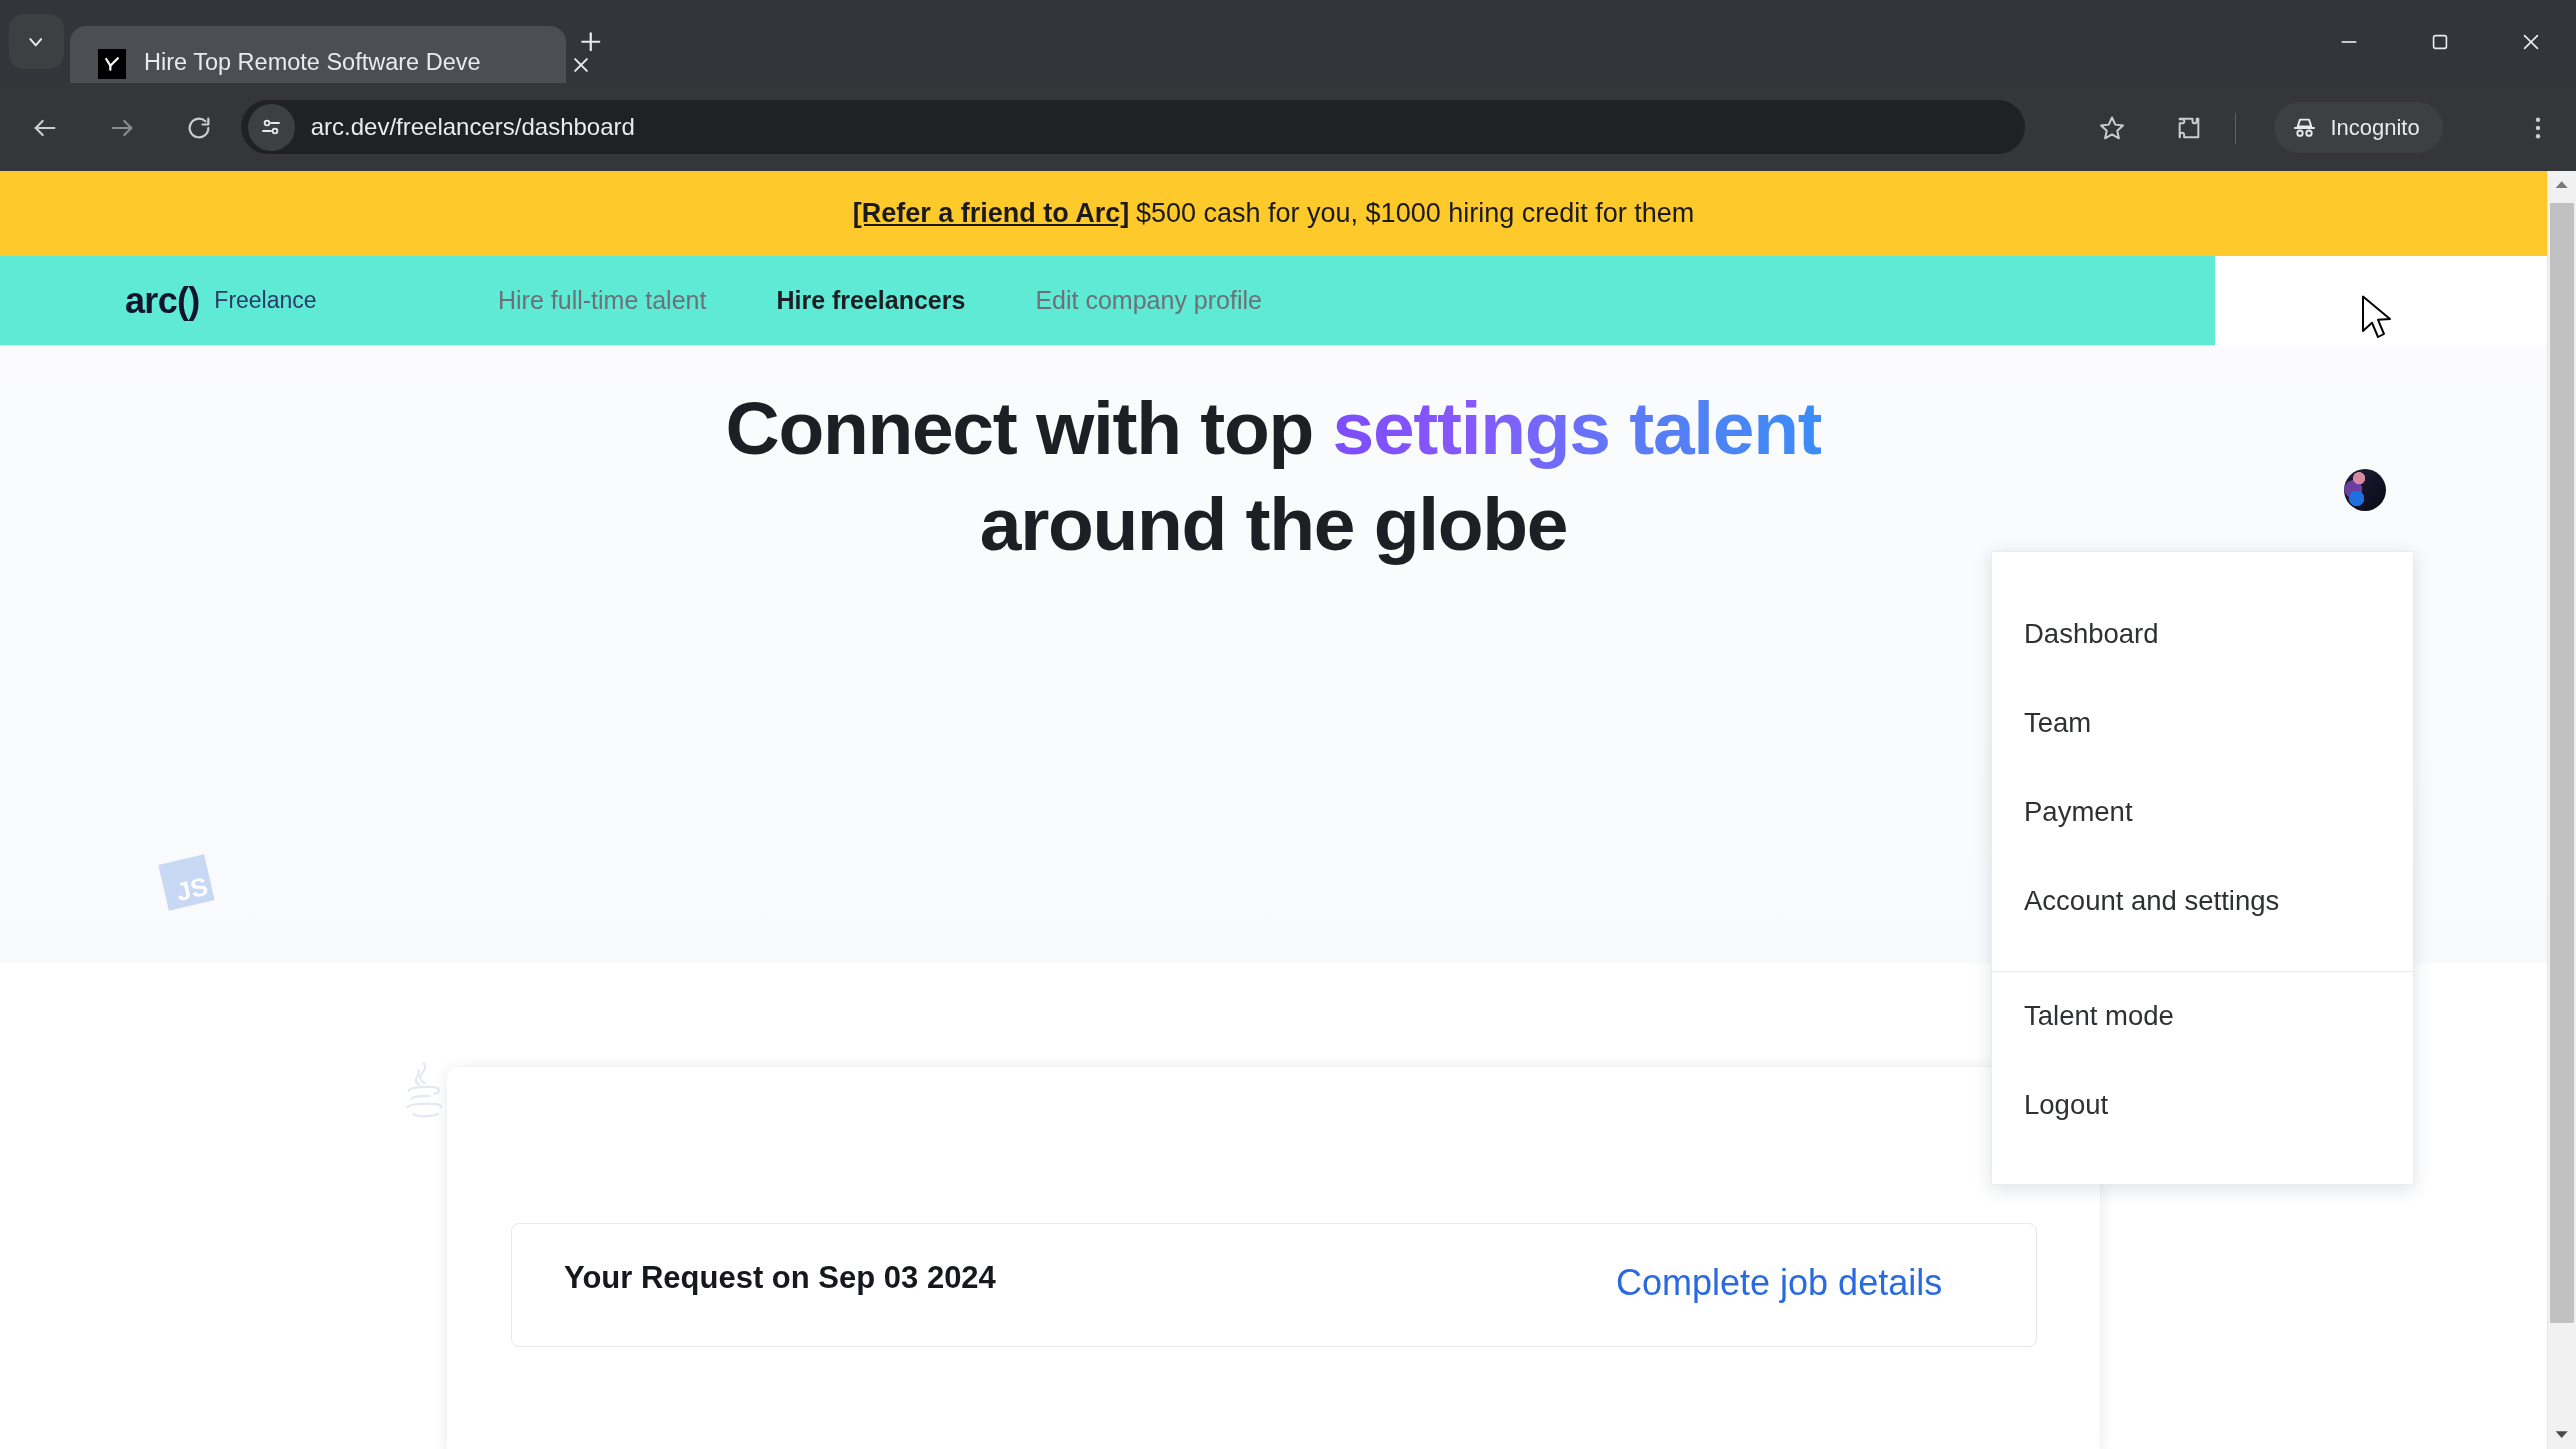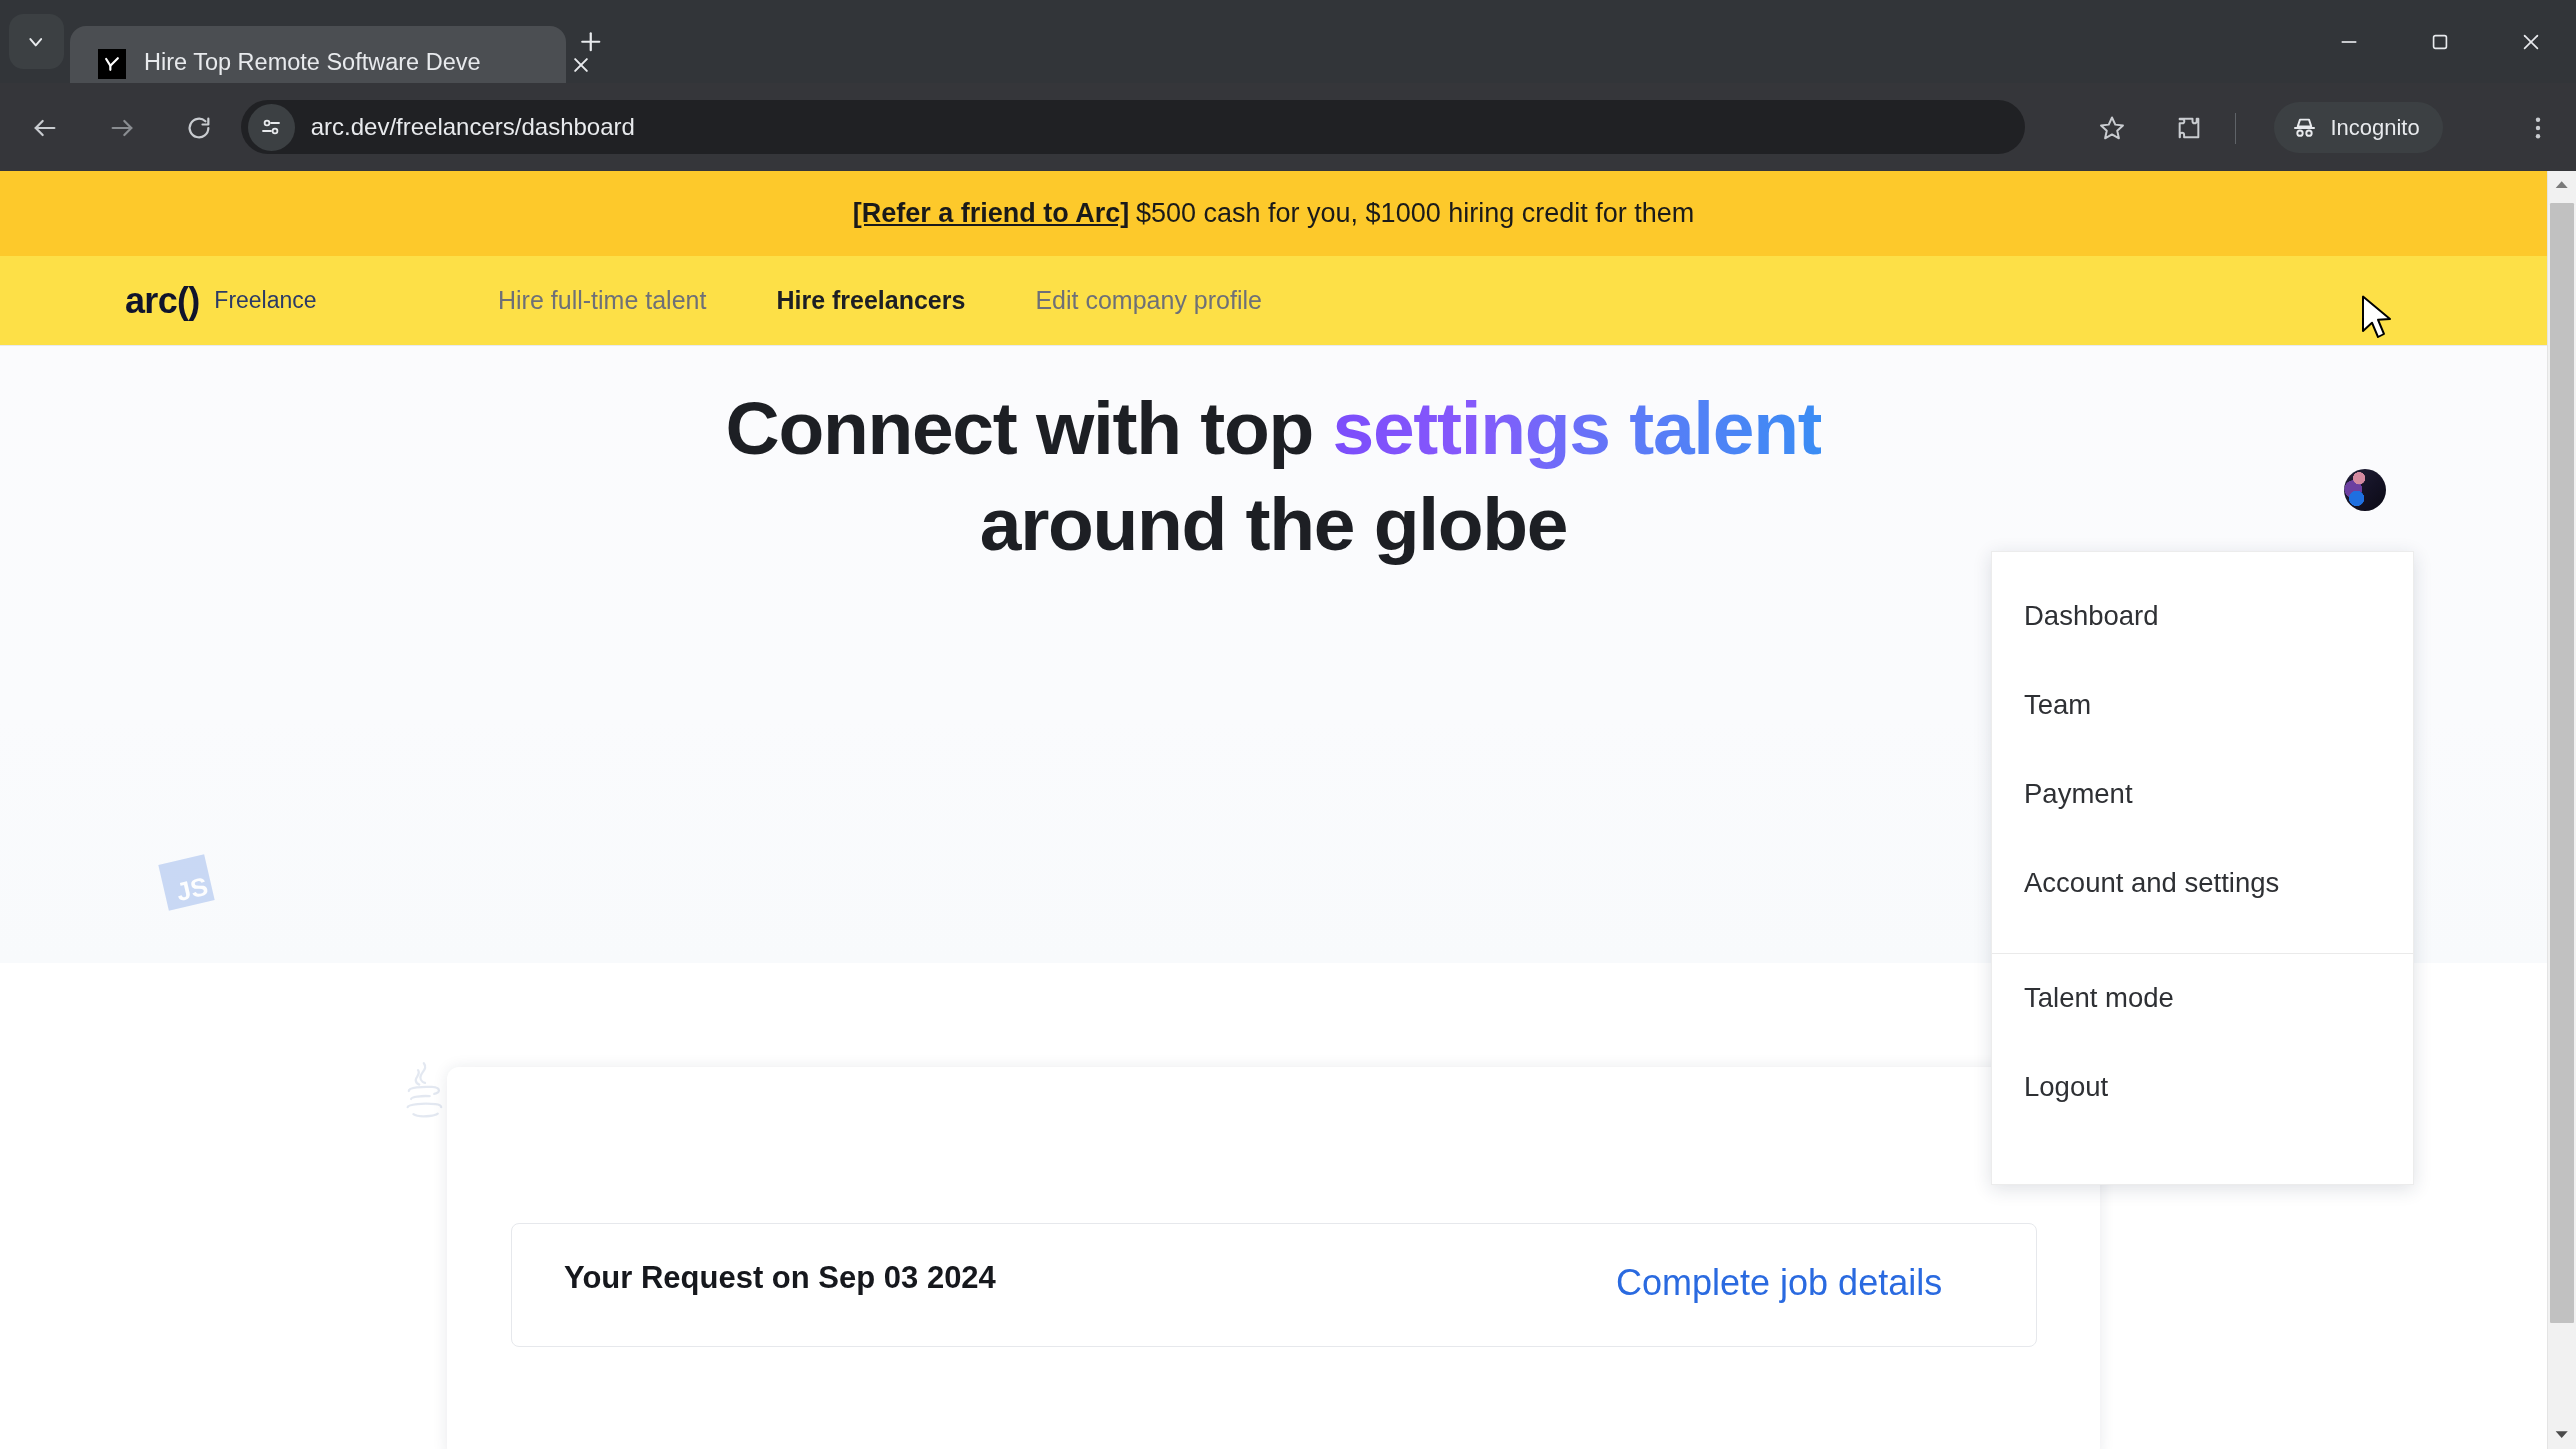--- a/index.html
+++ b/index.html
@@ -226,23 +226,23 @@
     font-weight: bold;
     text-decoration: underline;
     color: #1a1a1a;
     margin-right: 6.7px;
   }
 
   
   .sitenav {
     position: absolute;
     left: 0; top: 85px;
-    width: 2547px;
+    width: 2215px;
     height: 89px;
-    background: #fde047;
+    background: #5eead4;
     border-bottom: 0.7px solid #e8eaee;
   }
   .logo {
     position: absolute;
     left: 125px; top: 0;
     height: 89px;
     display: flex; align-items: center; gap: 14.8px;
   }
   .logo-mark {
     font-size: 36px;
@@ -401,21 +401,21 @@
   
   .dropdown {
     position: absolute;
     left: 1991px; top: 380px;
     width: 421px;
     height: 632px;
     background: #ffffff;
     border: 0.7px solid #ececec;
     box-shadow: 0 4px 17.4px rgba(30,40,70,0.14);
   }
-  .dd-group-top { padding-top: 19px; }
+  .dd-group-top { padding-top: 37px; }
   .dd-item {
     height: 89px;
     display: flex;
     align-items: center;
     padding-left: 32px;
     font-size: 27.5px;
     color: #2e3034;
     white-space: nowrap;
   }
   .dd-divider {

